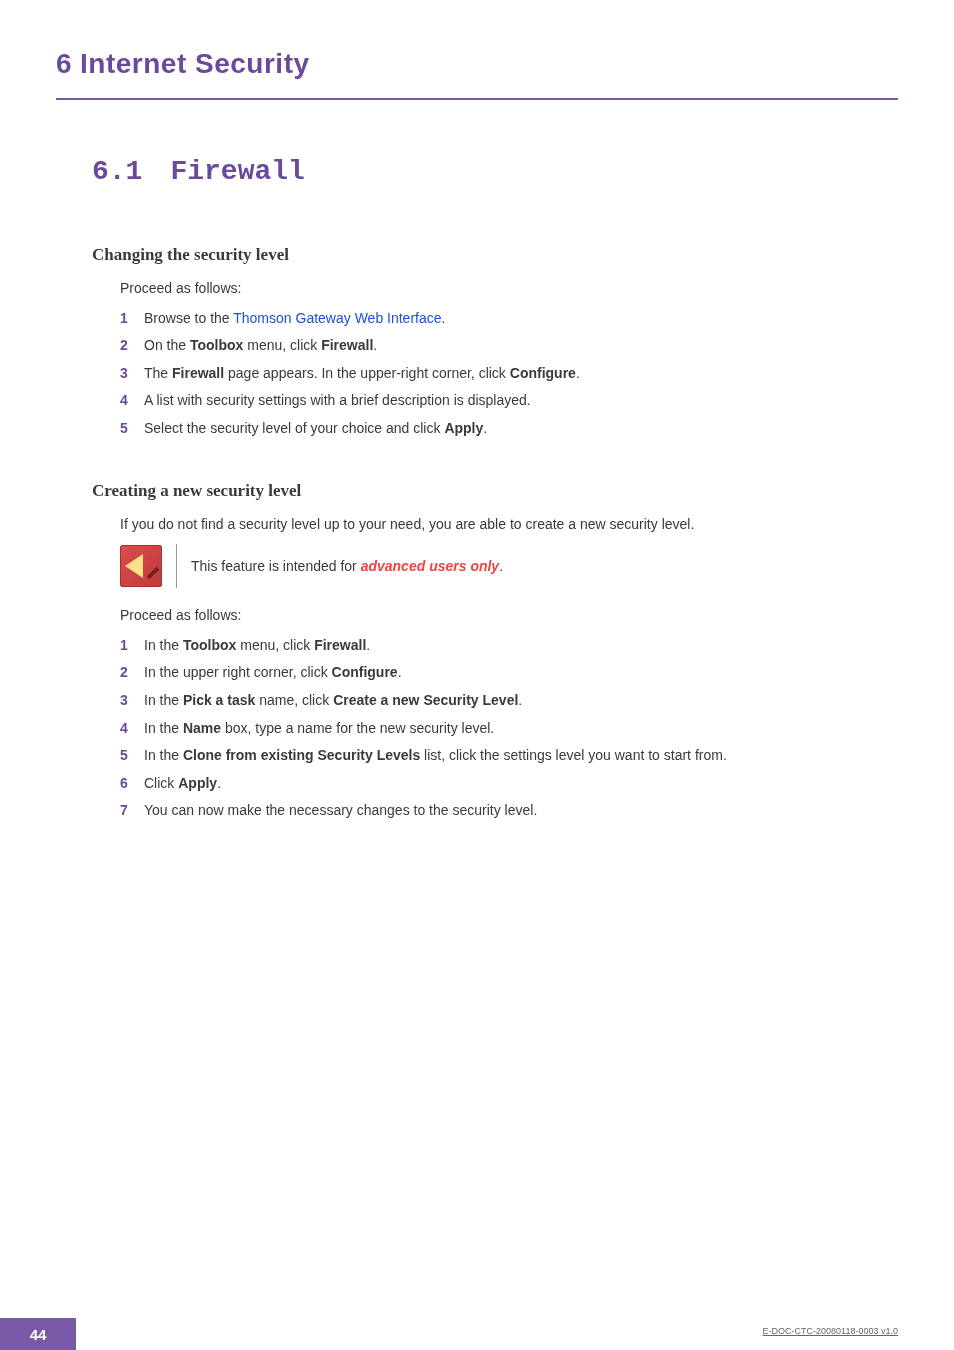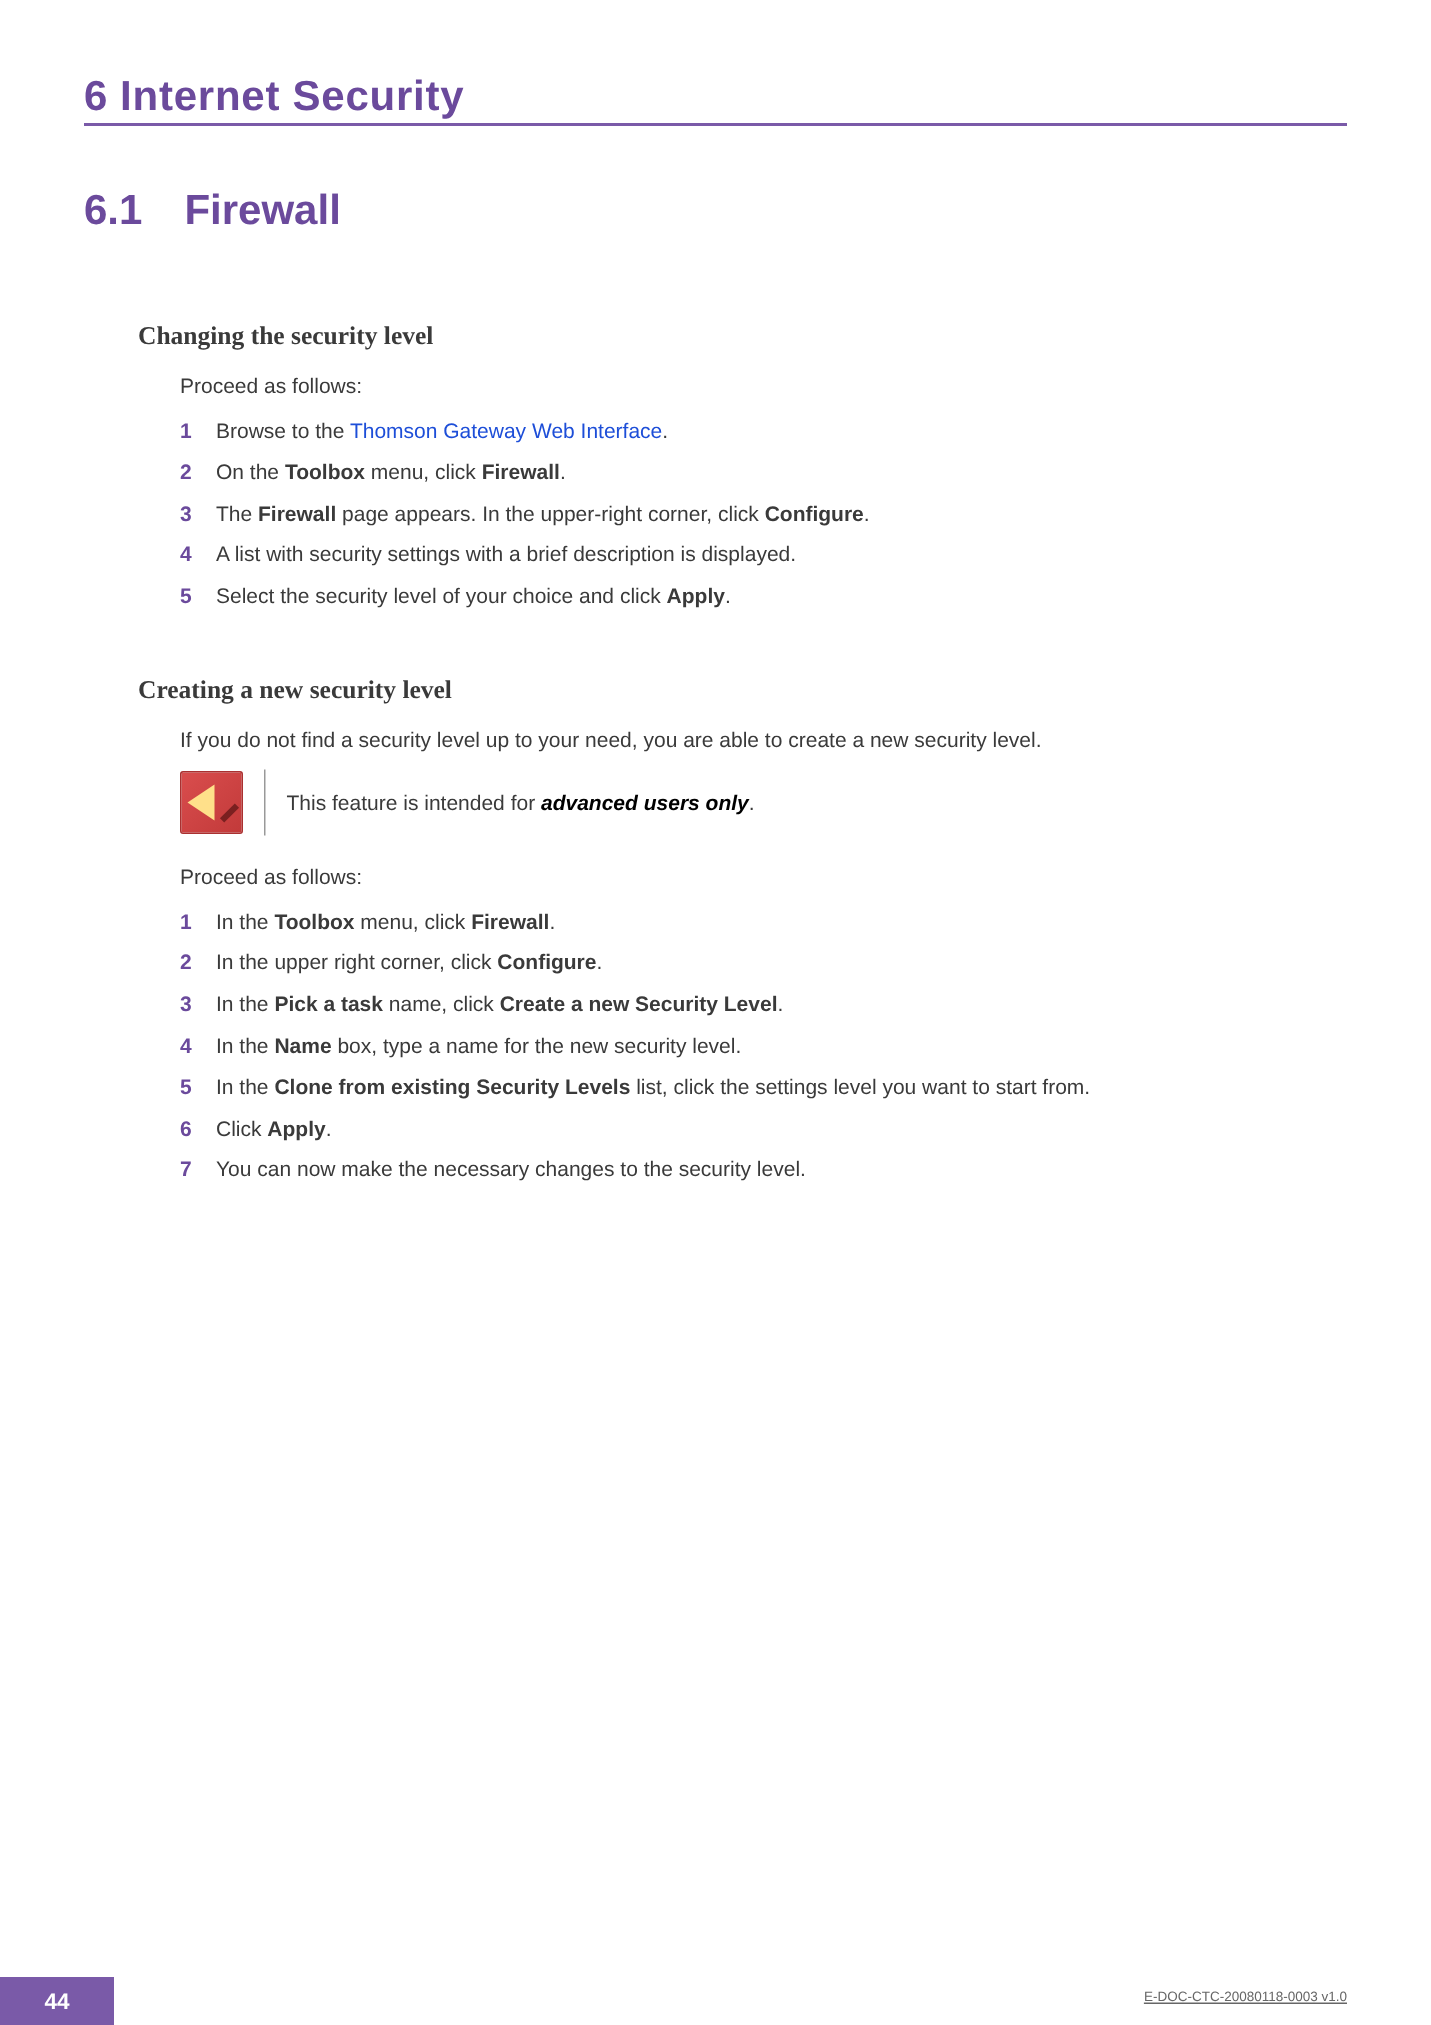--- a/index.html
+++ b/index.html
@@ -20,32 +20,33 @@
     }
     .content {
       padding: 48px 56px 0 56px;
     }
     .chapter-title {
       font-family: Arial, Helvetica, sans-serif;
       font-size: 28px;
       font-weight: bold;
       color: #6b4a9c;
       letter-spacing: 0.5px;
-      padding-bottom: 2px;
+      padding-bottom: 18px;
       border-bottom: 2px solid #7a5aa8;
-      margin-bottom: 40px;
+      margin-bottom: 56px;
     }
     .chapter-number {
       margin-right: 8px;
     }
     .section-title {
-      font-family: Liberation Sans, sans-serif;
+      font-family: Liberation Mono, monospace;
       font-size: 28px;
       font-weight: bold;
       color: #6b4a9c;
+      margin-left: 36px;
       margin-bottom: 58px;
     }
     .section-number {
       margin-right: 28px;
     }
     .subsection {
       margin-left: 36px;
       margin-bottom: 42px;
     }
     .subsection-title {
@@ -79,21 +80,21 @@
       width: 24px;
       flex-shrink: 0;
     }
     .step-text {
       flex: 1;
     }
     .link-teal {
       color: #1d4ed8;
     }
     .link-teal-bold {
-      color: #000000;
+      color: #ef4444;
       font-style: italic;
       font-weight: bold;
     }
     .callout {
       display: flex;
       align-items: center;
       margin-left: 28px;
       margin-bottom: 18px;
     }
     .callout-icon {

